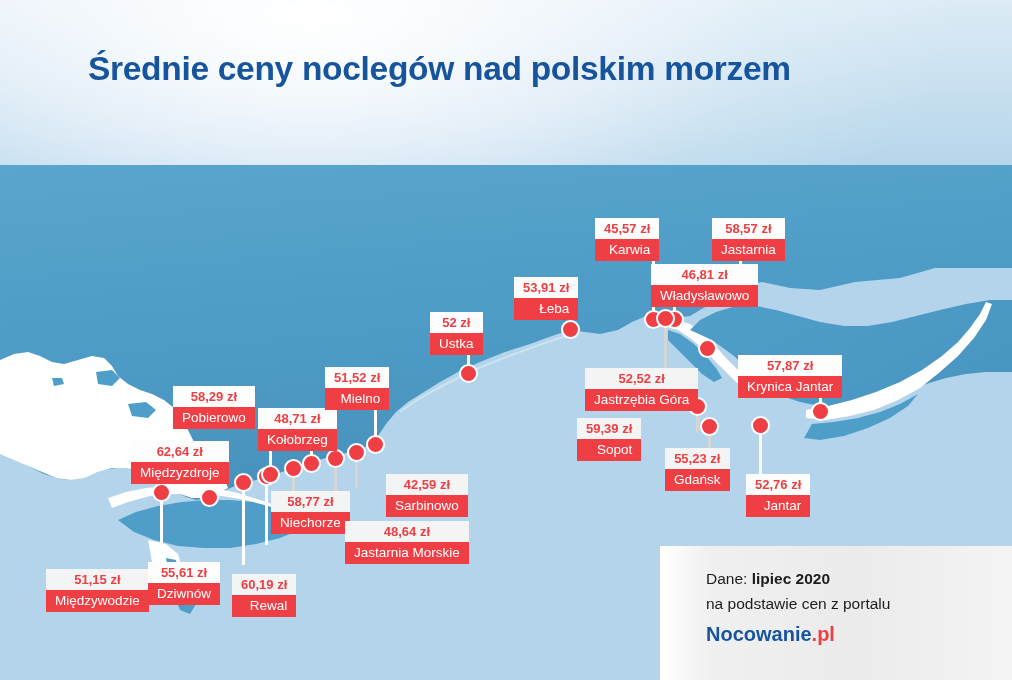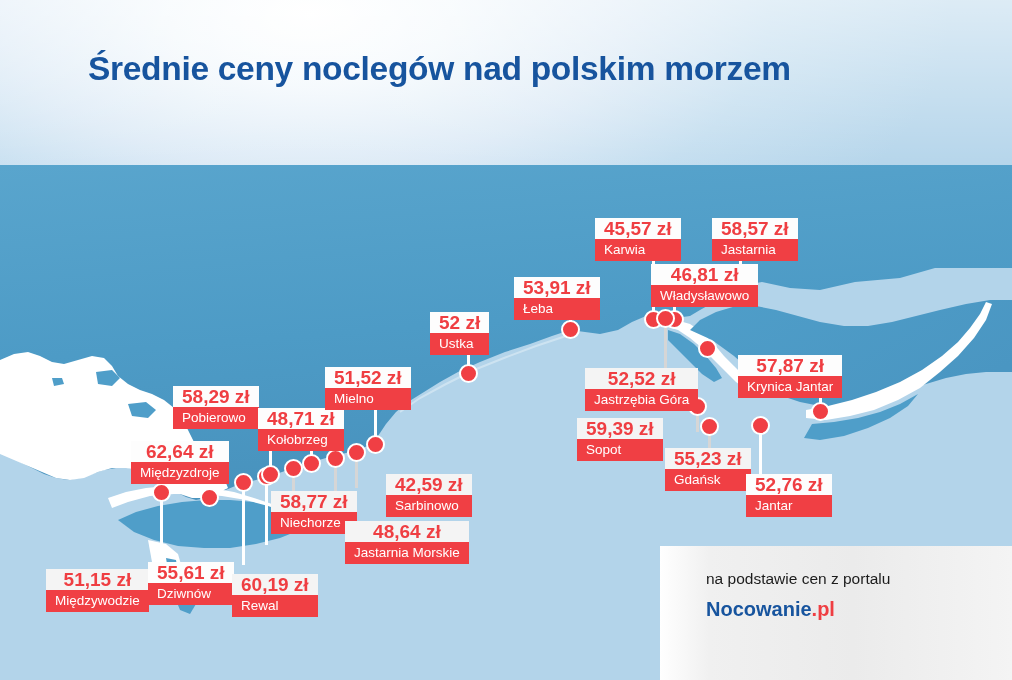--- a/index.html
+++ b/index.html
@@ -50,32 +50,32 @@
   
   .callout {
     position: absolute;
     z-index: 6;
     white-space: nowrap;
   }
   .callout-price {
     background: #f2f2f2;
     color: #ef3e42;
     font-weight: bold;
-    font-size: 19px;
+    font-size: 13px;
     text-align: center;
     padding: 3px 9px 3px 9px;
     line-height: 15px;
   }
   .callout.light-top .callout-price { background: #f4f4f4; }
   .callout.white-top .callout-price { background: #fdfdfd; }
   .callout-city {
     background: #f03f44;
     color: #ffffff;
     font-size: 13.5px;
-    text-align: left;
+    text-align: right;
     padding: 3px 9px 4px 9px;
     line-height: 15px;
   }
   
   .leader {
     position: absolute;
     z-index: 4;
     background: #d6d6d6;
   }
   .leader.on-sea { background: #ffffff; }
@@ -373,20 +373,24 @@
         <div class="callout-city">Krynica Jantar</div>
       </div>
       <div class="callout white-top" style="left: 746px; top: 474px;">
         <div class="callout-price">52,76 zł</div>
         <div class="callout-city">Jantar</div>
       </div>
     </div>
 
   <div id="credit-box">
     <div id="credit-inner">
+      <div class="credit-line">
+        <span>Dane:</span>
+        <b>lipiec 2020</b>
+      </div>
       <div class="credit-line">na podstawie cen z portalu</div>
       <div id="credit-brand">
         <span>Nocowanie</span><span class="tld">.pl</span>
       </div>
     </div>
   </div>
 
 </div>
 
 </body></html>

